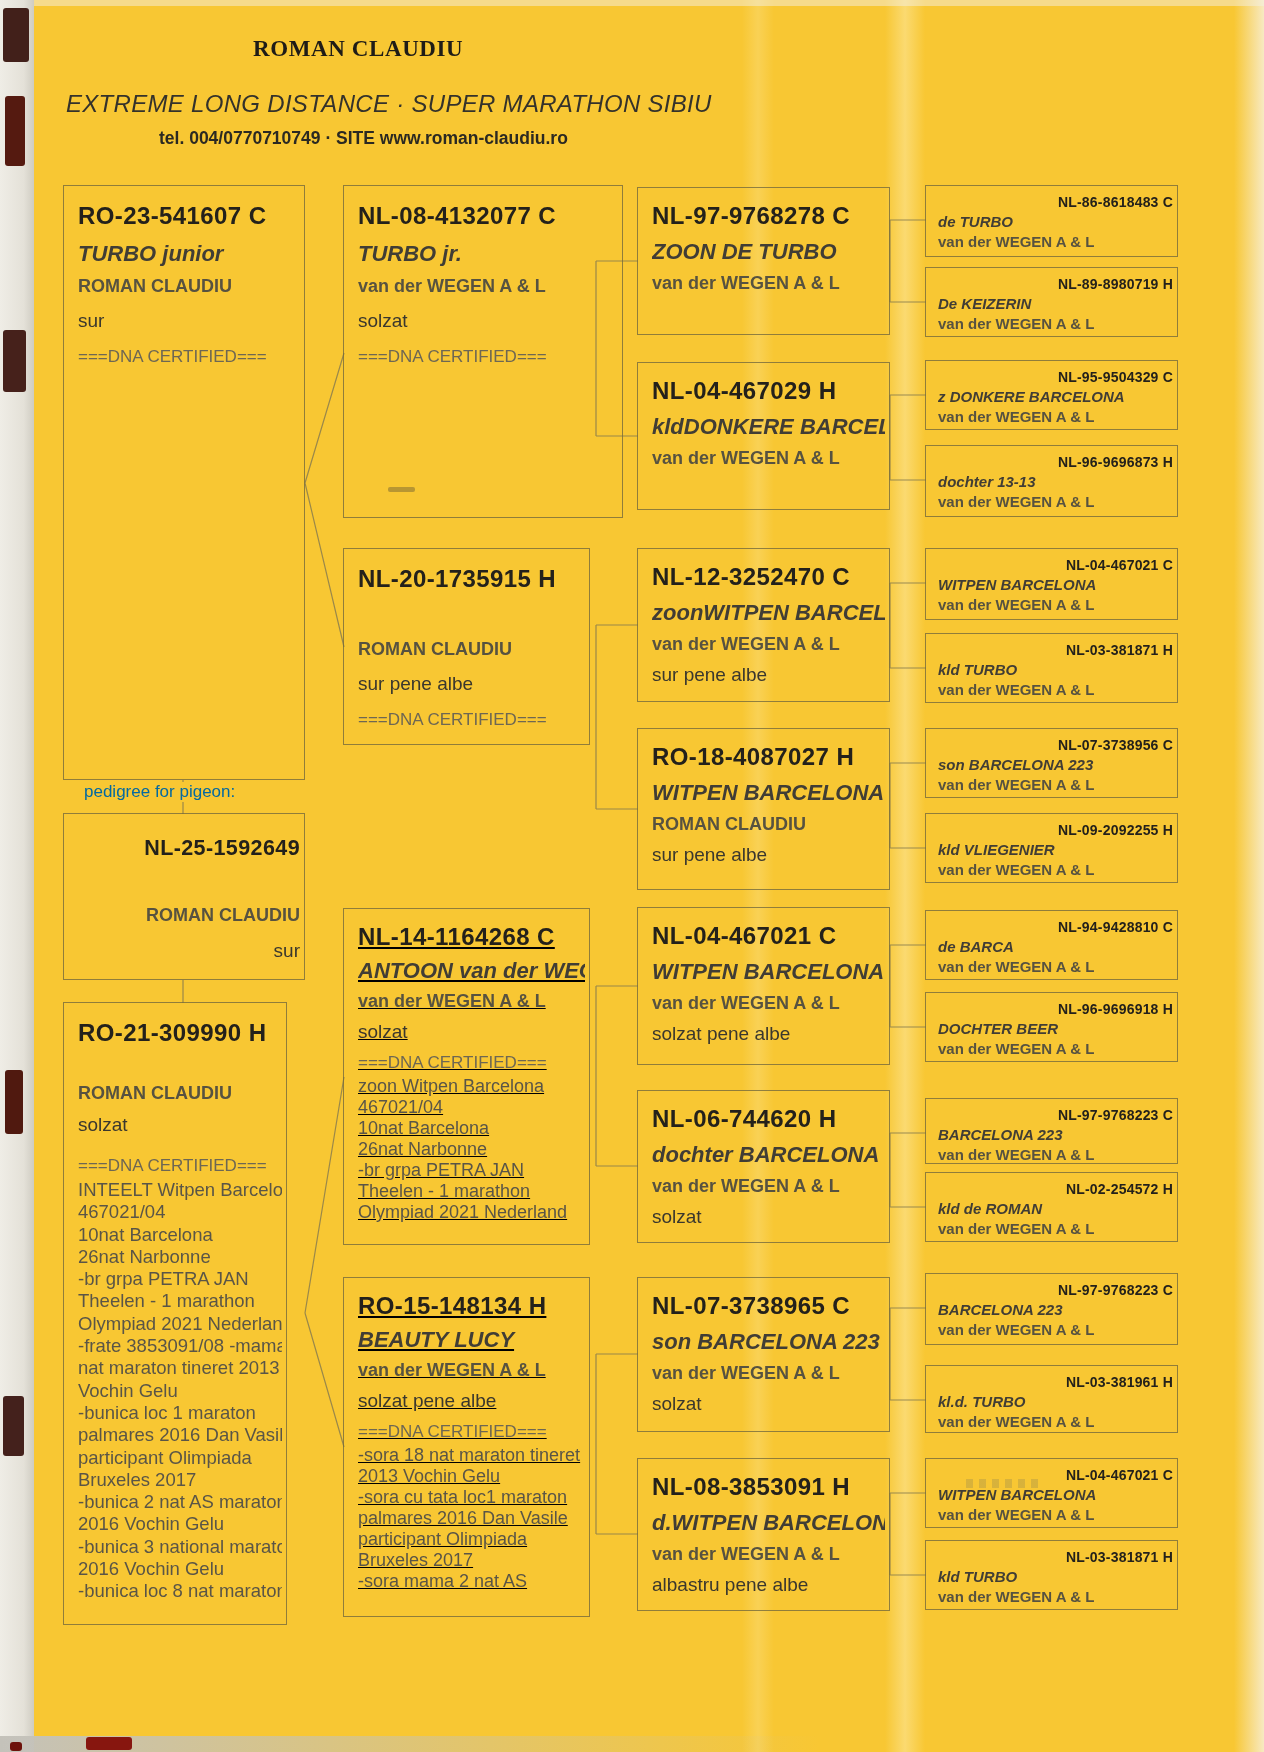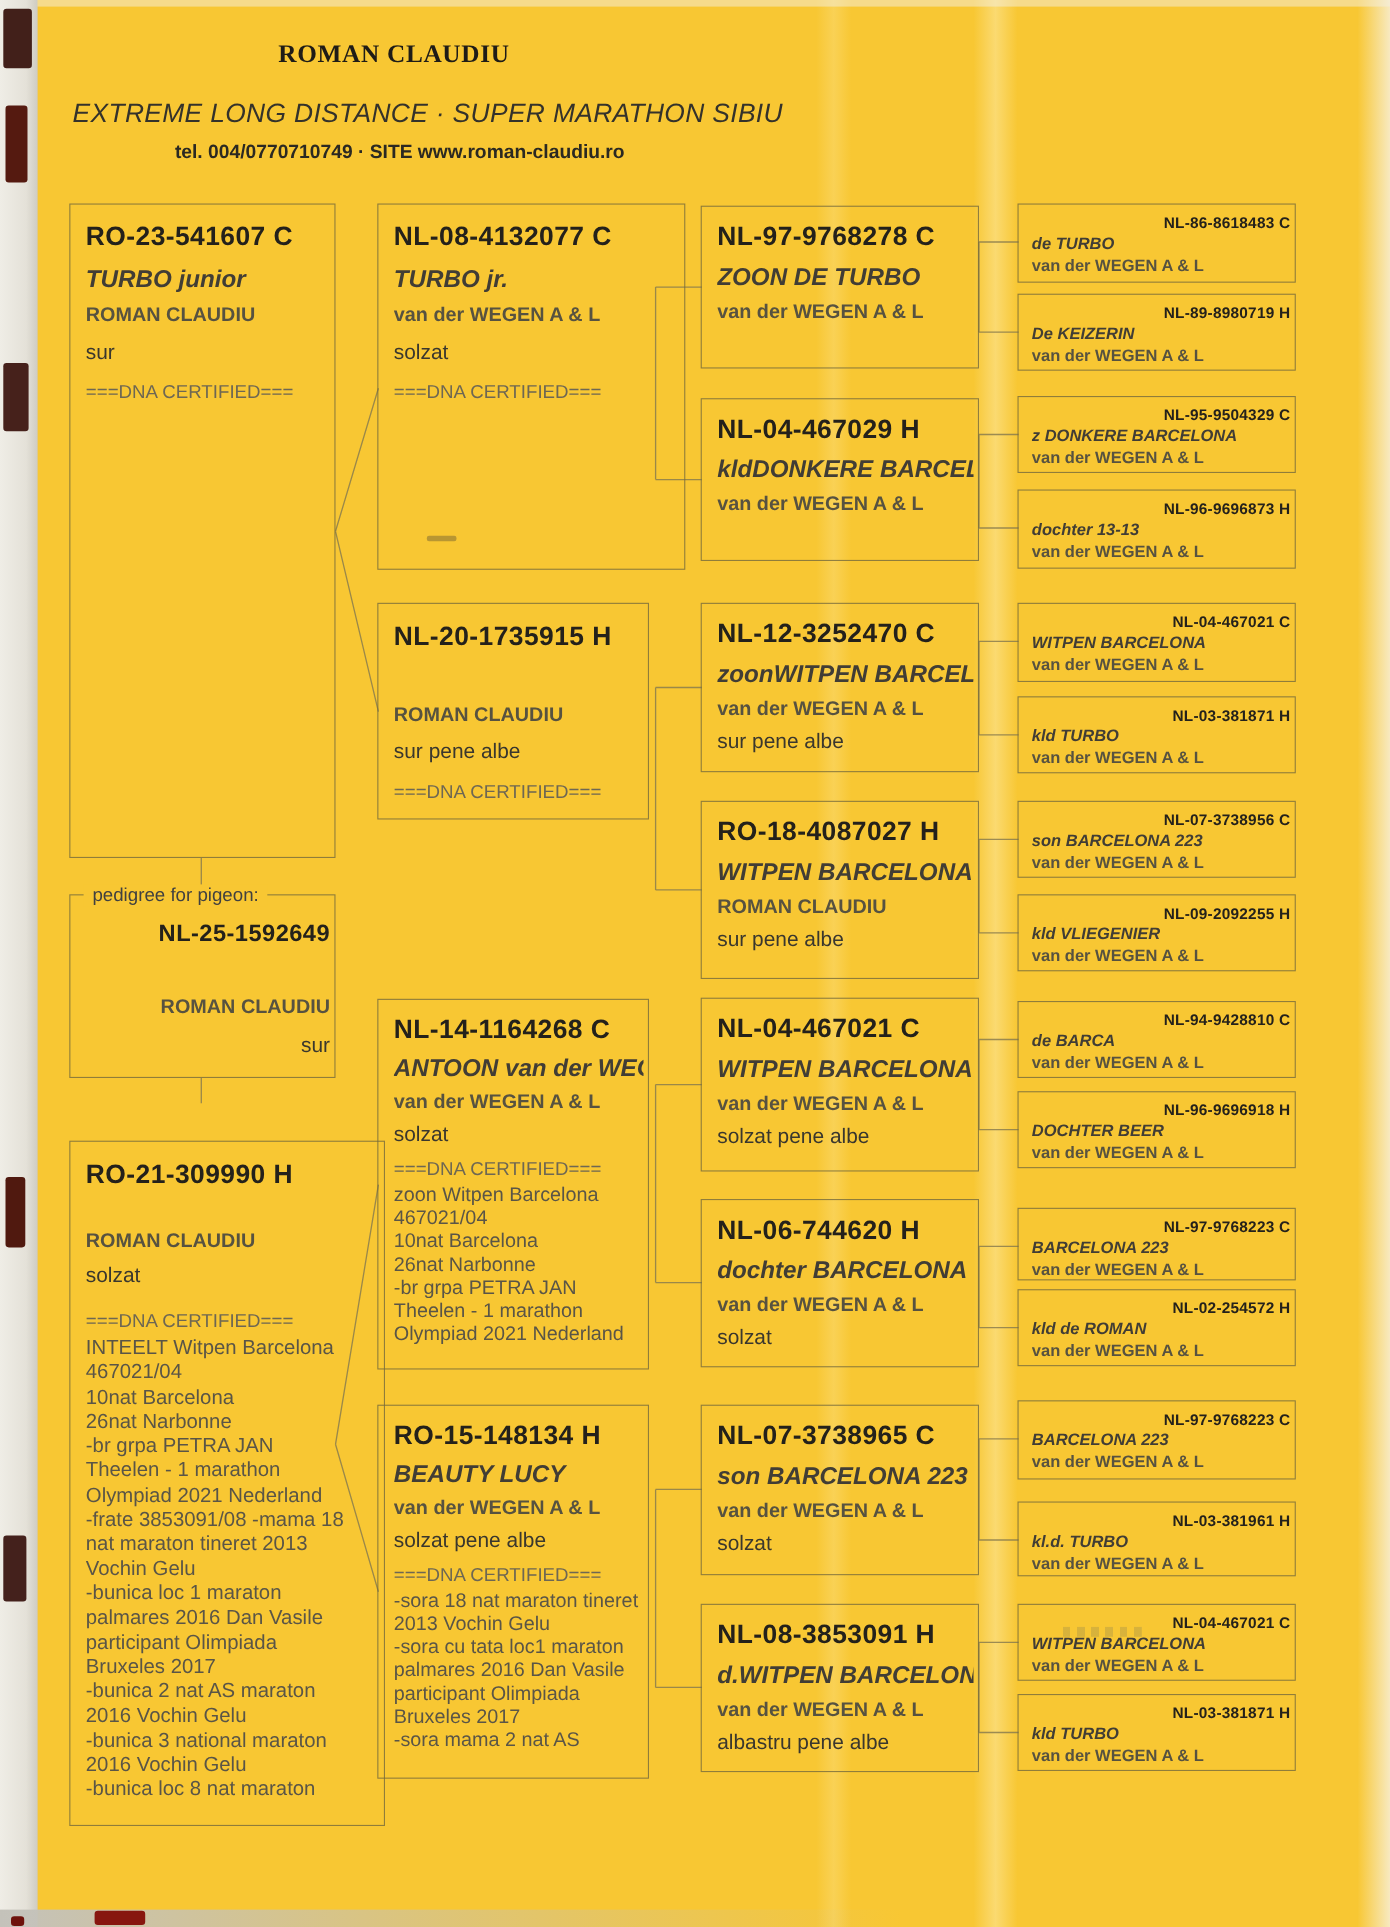--- a/index.html
+++ b/index.html
@@ -39,38 +39,38 @@
   .dna{font-size:17px;color:#6e6753;margin:0 0 4px;}
   .longtext{font-size:18.5px;line-height:22.3px;color:#5a5547;white-space:pre !important;}
 
   .subject{padding-top:22px;text-align:right;}
   .subject .ring{font-size:21.5px;margin-bottom:44px;}
   .subject .owner{margin-bottom:14px;}
   .mother .ring{margin-bottom:36px;}
   .mother .owner{margin-bottom:10px;}
   .mother .plumage{margin-bottom:20px;}
   .mother .dna{margin-bottom:3px;}
-  .cmpct{padding-top:14px;}
+  .cmpct{padding-top:14px;text-decoration:underline;}
   .cmpct .ring{margin-bottom:7px;}
   .cmpct .bname{margin-bottom:7px;}
   .cmpct .owner{margin-bottom:9px;}
   .cmpct .plumage{margin-bottom:10px;}
   .cmpct .dna{margin-bottom:3px;}
   .cmpct .longtext{font-size:18px;line-height:21px;}
   .mid{padding-top:14px;}
   .mid .ring{margin-bottom:9px;}
   .mid .bname{margin-bottom:8px;font-style:italic;}
   .mid .owner{margin-bottom:9px;}
   .sm{padding:8px 4px 0 12px;}
   .sm .ring{font-size:14px;margin-bottom:3px;letter-spacing:.2px;text-align:right;}
   .sm .bname{font-size:15px;margin-bottom:3px;min-height:0;}
   .sm .owner{font-size:15px;margin-bottom:0;}
 
-  .ped-label{position:absolute;left:76px;top:804px;background:#f8c733;padding:0 8px;
-    font-size:17px;color:#404040;z-index:3;}
+  .ped-label{position:absolute;left:76px;top:782px;background:#f8c733;padding:0 8px;
+    font-size:17px;color:#0369a1;z-index:3;}
   .connectors{position:absolute;left:0;top:0;z-index:1;}
   .box{z-index:2;background:transparent;}
 </style>
 </head>
 <body>
 
 <div class="page">
   <div class="paper"></div>
 
   <svg class="connectors" width="1264" height="1752" viewBox="0 0 1264 1752">
@@ -98,21 +98,21 @@
     <div class="dna">===DNA CERTIFIED===</div>
   </div>
 
   <div class="ped-label">pedigree for pigeon:</div>
   <div class="box subject" style="left:63px;top:813px;width:242px;height:167px">
     <div class="ring">NL-25-1592649</div>
     <div class="owner">ROMAN CLAUDIU</div>
     <div class="plumage">sur</div>
   </div>
 
-  <div class="box mother" style="left:63px;top:1037px;width:287px;height:623px">
+  <div class="box mother" style="left:63px;top:1002px;width:224px;height:623px">
     <div class="ring">RO-21-309990 H</div>
     <div class="owner">ROMAN CLAUDIU</div>
     <div class="plumage">solzat</div>
     <div class="dna">===DNA CERTIFIED===</div>
     <div class="longtext">INTEELT Witpen Barcelona
 467021/04
 10nat Barcelona
 26nat Narbonne
 -br grpa PETRA JAN
 Theelen - 1 marathon

